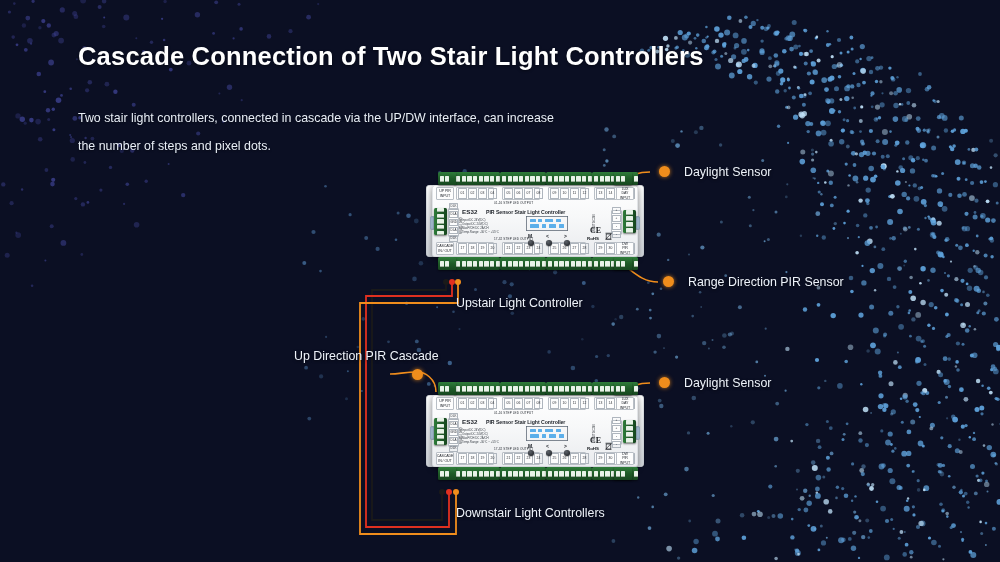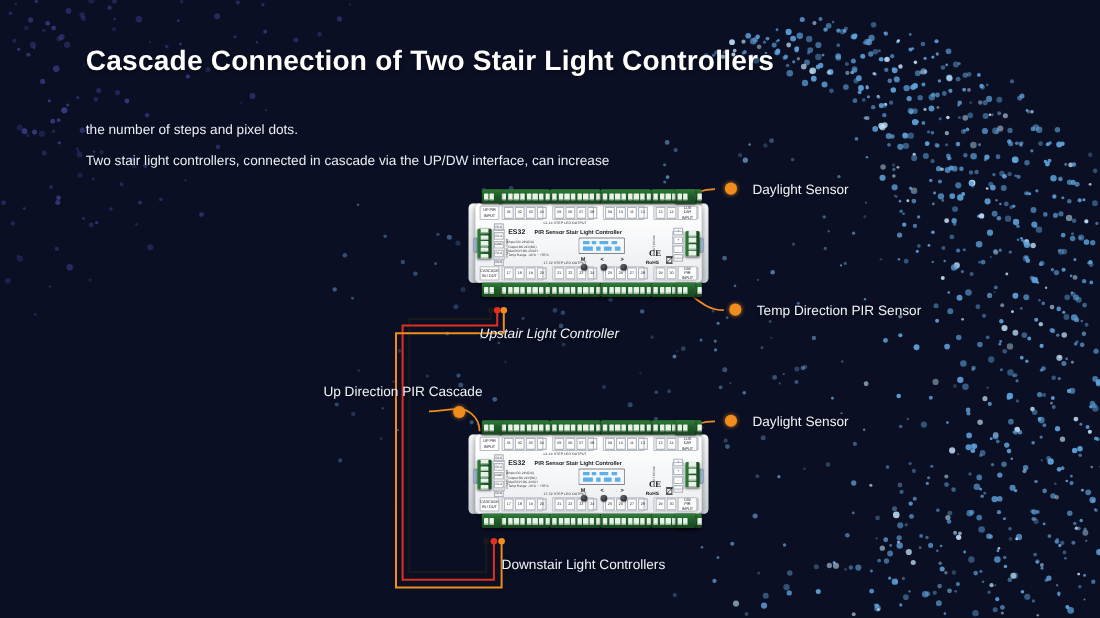--- a/index.html
+++ b/index.html
@@ -1214,22 +1214,22 @@
       <circle cx="512.3" cy="313.2" r="1.8" fill="#5d96cf" opacity="0.27"></circle>
       <circle cx="615.6" cy="319.3" r="1.2" fill="#5d96cf" opacity="0.18"></circle>
       <circle cx="608.3" cy="355.6" r="1.7" fill="#5d96cf" opacity="0.36"></circle>
       <circle cx="388.5" cy="341.8" r="1.4" fill="#5d96cf" opacity="0.33"></circle>
       <circle cx="475.5" cy="289.5" r="1.5" fill="#5d96cf" opacity="0.38"></circle>
       <circle cx="449.8" cy="363.0" r="2.2" fill="#5d96cf" opacity="0.58"></circle>
     </svg>
 
   <div class="title">Cascade Connection of Two Stair Light Controllers</div>
   <div class="subtitle">
+    <div>Two stair light controllers, connected in cascade via the UP/DW interface, can increase</div>
     <div>the number of steps and pixel dots.</div>
-    <div>Two stair light controllers, connected in cascade via the UP/DW interface, can increase</div>
   </div>
 
   <svg class="wires" width="1000" height="562">
 
     <path d="M604,186 C624,186 626,172 650,172" stroke="#f08d1c" stroke-width="1.6" fill="none"></path>
     <path d="M604,258 C626,258 634,282 658,282" stroke="#f08d1c" stroke-width="1.6" fill="none"></path>
 
     <path d="M604,396 C624,396 626,383 650,383" stroke="#f08d1c" stroke-width="1.6" fill="none"></path>
     <path d="M436,392 C436,378 424,372 418,372" stroke="#f08d1c" stroke-width="1.6" fill="none"></path>
     <path d="M418,372 C404,372 400,374 390,374" stroke="#f08d1c" stroke-width="1.6" fill="none"></path>
@@ -1243,23 +1243,23 @@
   <div class="wdot" style="left:449px;top:279px;background:#e03020"></div>
   <div class="wdot" style="left:455px;top:279px;background:#f08d1c"></div>
   <div class="wdot" style="left:439px;top:489px;background:#1a1a1a"></div>
   <div class="wdot" style="left:446px;top:489px;background:#e03020"></div>
   <div class="wdot" style="left:453px;top:489px;background:#f08d1c"></div>
 
   <div class="odot" style="left:659px;top:166px;"></div>
   <div class="callout" style="left:684px;top:165px;">Daylight Sensor</div>
 
   <div class="odot" style="left:663px;top:276px;"></div>
-  <div class="callout" style="left:688px;top:275px;">Temp Direction PIR Sensor</div>
-
-  <div class="callout" style="left:436px;top:296px;font-style:italic;">Upstair Light Controller</div>
+  <div class="callout" style="left:688px;top:275px;">Range Direction PIR Sensor</div>
+
+  <div class="callout" style="left:456px;top:296px;">Upstair Light Controller</div>
 
   <div class="odot" style="left:412px;top:369px;"></div>
   <div class="callout" style="left:294px;top:349px;">Up Direction PIR Cascade</div>
 
   <div class="odot" style="left:659px;top:377px;"></div>
   <div class="callout" style="left:684px;top:376px;">Daylight Sensor</div>
 
   <div class="callout" style="left:456px;top:506px;">Downstair Light Controllers</div>
 
   <div class="device" id="dev1" style="left:424px;top:172px;">

